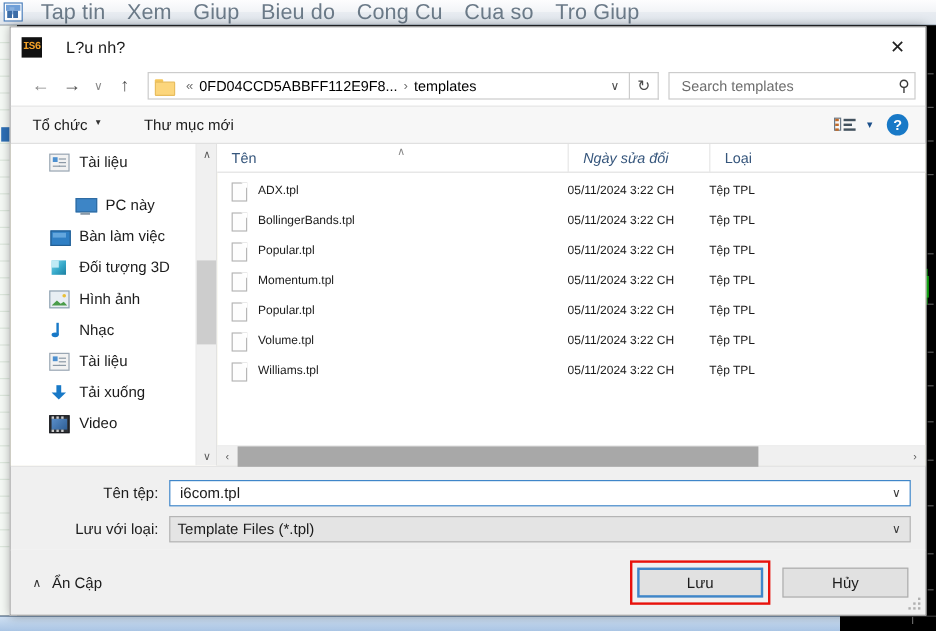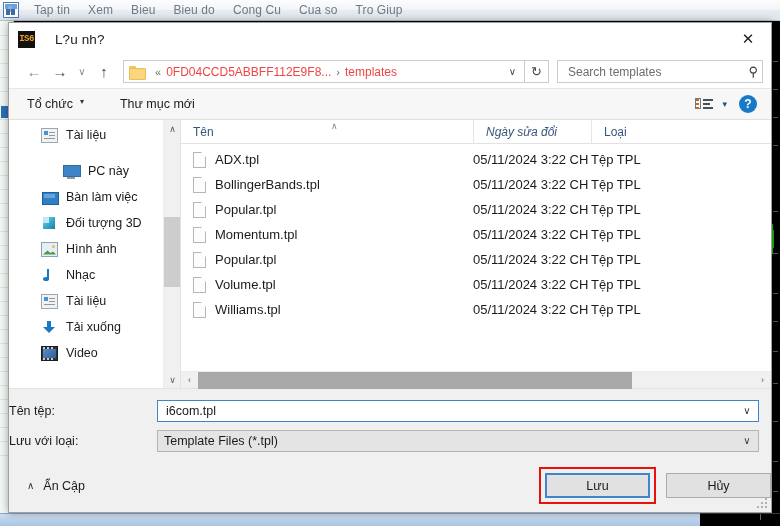--- a/index.html
+++ b/index.html
@@ -30,21 +30,21 @@
   }
   .mt-appicon:before {
     content: ""; position: absolute; left: 1px; top: 1px; right: 1px; height: 5px;
     background: #6f9fd8;
   }
   .mt-appicon:after {
     content: ""; position: absolute; left: 2px; bottom: 2px; width: 4px; height: 6px;
     background: #3d6ea8; box-shadow: 5px 0 0 #3d6ea8, 2px -3px 0 #88b0de;
   }
   .mt-menuitem {
-    color: #6b7a88; font-size: 12px; padding: 0 9px; white-space: nowrap;
+    color: #6b7a88; font-size: 18px; padding: 0 9px; white-space: nowrap;
     letter-spacing: .1px;
   }
   .mt-chartarea {
     position: absolute; left: 0; top: 21px; width: 780px; height: 505px;
     background: #000;
   }
   .mt-left-pane {
     position: absolute; left: 0; top: 21px; width: 14px; height: 492px;
     background: #f4f8f4;
     border-right: 1px solid #c9d6c9;
@@ -131,21 +131,21 @@
     width: 15px; height: 12px; flex: 0 0 auto; margin-right: 6px; position: relative;
   }
   .folder-ico:before {
     content:""; position:absolute; left:0; top:0; width:7px; height:3px;
     background:#f5c65a; border-radius:1px 1px 0 0;
   }
   .folder-ico:after {
     content:""; position:absolute; left:0; top:2px; width:15px; height:10px;
     background:#fcd67c; border:1px solid #e8bd5e; border-radius:1px;
   }
-  .crumb { font-size: 12px; color: #ef4444; white-space: nowrap; }
+  .crumb { font-size: 12px; color: #000000; white-space: nowrap; }
   .crumb-sep { font-size: 11px; color: #6d6d6d; padding: 0 5px; }
   .crumb-chev {
     margin-left: auto; padding: 0 6px; color: #4a4a4a; font-size: 10px; flex: 0 0 auto;
   }
   .refreshbtn {
     width: 24px; height: 23px; border: 1px solid #cccccc; border-left: none;
     margin-left: -6px; margin-right: 8px;
     display:flex; align-items:center; justify-content:center;
     color:#4a4a4a; font-size: 13px; background:#fff; flex: 0 0 auto;
   }
@@ -265,21 +265,21 @@
   }
   .colhdr .c:first-child { border-left: none; }
   .col-name { width: 292px; flex: 0 0 auto; position: relative; }
   .col-date { width: 118px; flex: 0 0 auto; font-style: italic; }
   .col-type { width: 120px; flex: 0 0 auto; }
   .sort-caret {
     position:absolute; left: 150px; top: 1px; color:#888; font-size: 9px;
   }
   .rows { flex: 1 1 auto; overflow: hidden; padding-top: 3px; }
   .frow {
-    height: 25px; display: flex; align-items: center; font-size: 13px; color:#1b1b1b;
+    height: 25px; display: flex; align-items: center; font-size: 10px; color:#1b1b1b;
   }
   .frow .fname { width: 292px; flex:0 0 auto; display:flex; align-items:center; padding-left:12px; }
   .frow .fdate { width: 118px; flex:0 0 auto; }
   .frow .ftype { width: 120px; flex:0 0 auto; }
   .file-ico {
     width: 13px; height: 16px; margin-right: 9px; flex:0 0 auto;
     background: #fdfdfd; border: 1px solid #b6b6b6; position: relative;
   }
   .file-ico:after {
     content:""; position:absolute; right:-1px; top:-1px;
@@ -299,21 +299,21 @@
   .hscroll .track { flex: 1 1 auto; height: 17px; position: relative; }
   .hscroll .thumb { position:absolute; left:0; top:0; height:17px; background:#a8a8a8; }
 
   
   .fields {
     flex: 0 0 auto; background:#f0f0f0; padding: 9px 0 0 0;
     border-top: 1px solid #e2e2e2;
   }
   .frowf { display:flex; align-items:center; height: 25px; margin-bottom: 5px; }
   .flabel {
-    width: 148px; flex:0 0 auto; padding-right: 9px;
+    width: 132px; flex:0 0 auto; text-align: right; padding-right: 9px;
     font-size: 12.5px; color: #1b1b1b;
   }
   .finput {
     flex: 1 1 auto; height: 22px; margin-right: 12px; display:flex; align-items:center;
     border: 1px solid #3f86c9; background:#fff; padding: 0 0 0 6px; min-width: 0;
   }
   .finput input {
     border:none; outline:none; flex:1 1 auto; font-size: 12.5px; color:#1b1b1b;
     font-family: "Liberation Sans", sans-serif; background: transparent; min-width: 0;
   }
@@ -331,21 +331,21 @@
   
   .footer {
     flex: 0 0 auto; height: 54px; background:#f0f0f0;
     display: flex; align-items: center; position: relative;
     border-top: 1px solid #f0f0f0;
   }
   .hidefolders {
     display:flex; align-items:center; margin-left: 18px; font-size: 12.5px; color:#1b1b1b;
   }
   .hf-caret { font-size: 10px; color:#333; margin-right: 9px; }
-  .btnwrap { margin-left: auto; display:flex; align-items:center; }
+  .btnwrap { margin-left: auto; display:flex; align-items:center; padding-right: 14px; }
   .redbox {
     border: 2px solid #e8120c; padding: 4px; margin-right: 10px;
   }
   .btn {
     width: 105px; height: 25px; font-size: 12.5px; color:#1b1b1b;
     display:flex; align-items:center; justify-content:center;
     background: #e1e1e1; border: 1px solid #adadad;
   }
   .btn.primary { border: 2px solid #3f86c9; background:#e1e1e1; }
   .grip {
@@ -430,21 +430,21 @@
   </div>
 
   <div class="mt-taskbar">
     <div class="mt-tb-ghost" style="left:4px">&nbsp;</div>
   </div>
 
   <div class="mt-menubar">
     <div class="mt-appicon"></div>
     <div class="mt-menuitem">Tap tin</div>
     <div class="mt-menuitem">Xem</div>
-    <div class="mt-menuitem">Bieu</div>
+    <div class="mt-menuitem">Giup</div>
     <div class="mt-menuitem">Bieu do</div>
     <div class="mt-menuitem">Cong Cu</div>
     <div class="mt-menuitem">Cua so</div>
     <div class="mt-menuitem">Tro Giup</div>
   </div>
 
   <div id="dialog">
 
     <div class="titlebar">
       <div class="title-icon">

